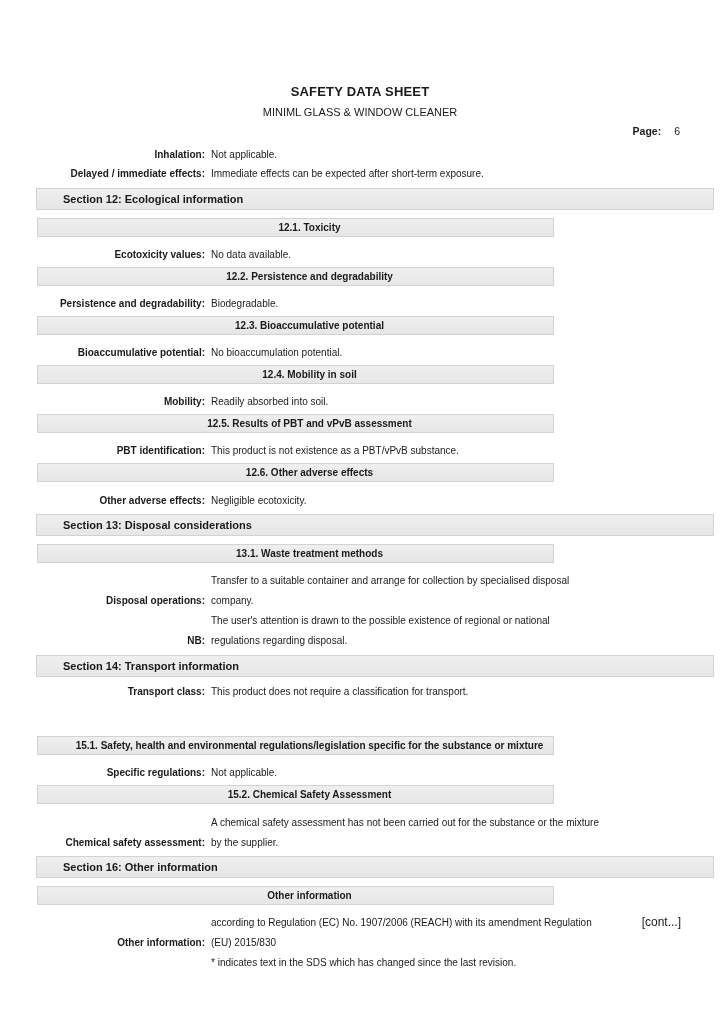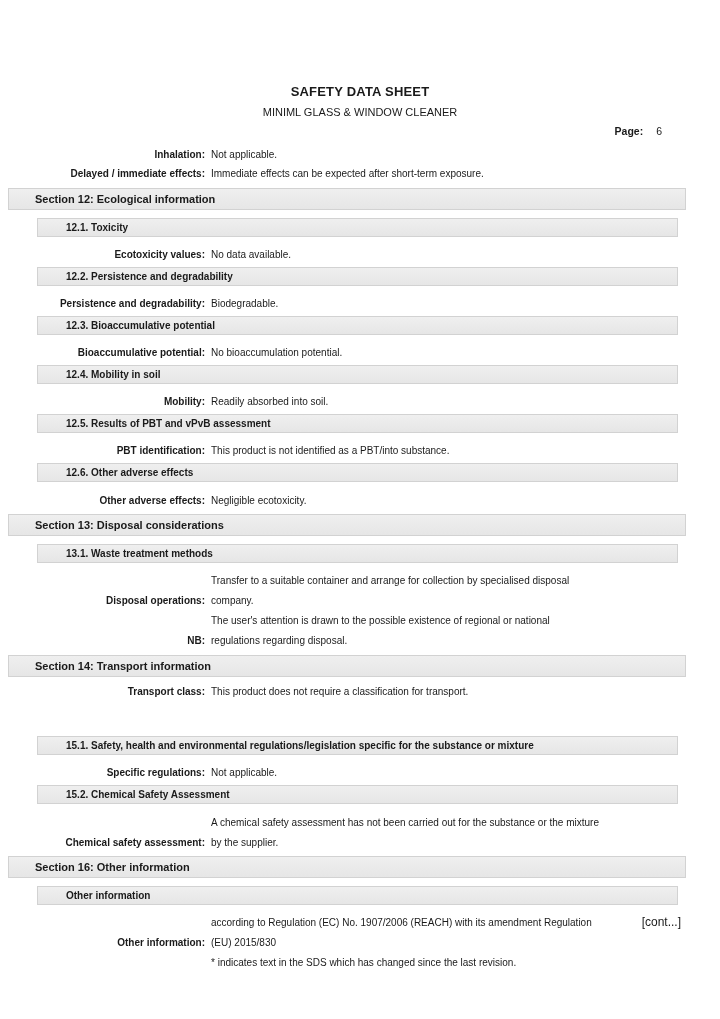--- a/index.html
+++ b/index.html
@@ -35,21 +35,21 @@
     font-size: 11px;
   }
   .page-row {
     position: absolute;
     top: 125px;
     left: 0;
     width: 100%;
     display: flex;
     justify-content: flex-end;
     align-items: baseline;
-    padding-right: 58px;
+    padding-right: 40px;
     box-sizing: border-box;
     font-size: 10.5px;
     line-height: 13px;
   }
   .page-label { font-weight: bold; }
   .page-number { margin-left: 13px; }
 
   .field {
     position: absolute;
     left: 0;
@@ -65,41 +65,42 @@
     font-weight: bold;
   }
   .fvalue {
     margin-left: 6px;
     width: 470px;
     white-space: pre-line;
   }
 
   .sec {
     position: absolute;
-    left: 8px;
+    left: 36px;
     width: 678px;
     box-sizing: border-box;
     background: linear-gradient(#efefef, #e6e6e6);
     border: 1px solid #d2d2d2;
     font-weight: bold;
     font-size: 11px;
     line-height: 20px;
     padding-left: 26px;
   }
   .subsec {
     position: absolute;
     left: 37px;
-    width: 641px;
+    width: 517px;
     box-sizing: border-box;
     background: linear-gradient(#efefef, #e6e6e6);
     border: 1px solid #d2d2d2;
     font-weight: bold;
     font-size: 10px;
     line-height: 17px;
     padding-left: 28px;
+    text-align: center;
   }
   .footer-note {
     position: absolute;
     top: 953px;
     left: 211px;
     font-size: 10px;
     line-height: 20px;
   }
   .cont-marker {
     position: absolute;
@@ -171,21 +172,21 @@
     <span class="flabel">Mobility:</span>
     <span class="fvalue">Readily absorbed into soil.</span>
   </div>
 
   <div class="subsec" style="top:414px">
     <span>12.5. Results of PBT and vPvB assessment</span>
   </div>
 
   <div class="field" style="top:441px">
     <span class="flabel">PBT identification:</span>
-    <span class="fvalue">This product is not identified as a PBT/into substance.</span>
+    <span class="fvalue">This product is not existence as a PBT/vPvB substance.</span>
   </div>
 
   <div class="subsec" style="top:463px">
     <span>12.6. Other adverse effects</span>
   </div>
 
   <div class="field" style="top:491px">
     <span class="flabel">Other adverse effects:</span>
     <span class="fvalue">Negligible ecotoxicity.</span>
   </div>

